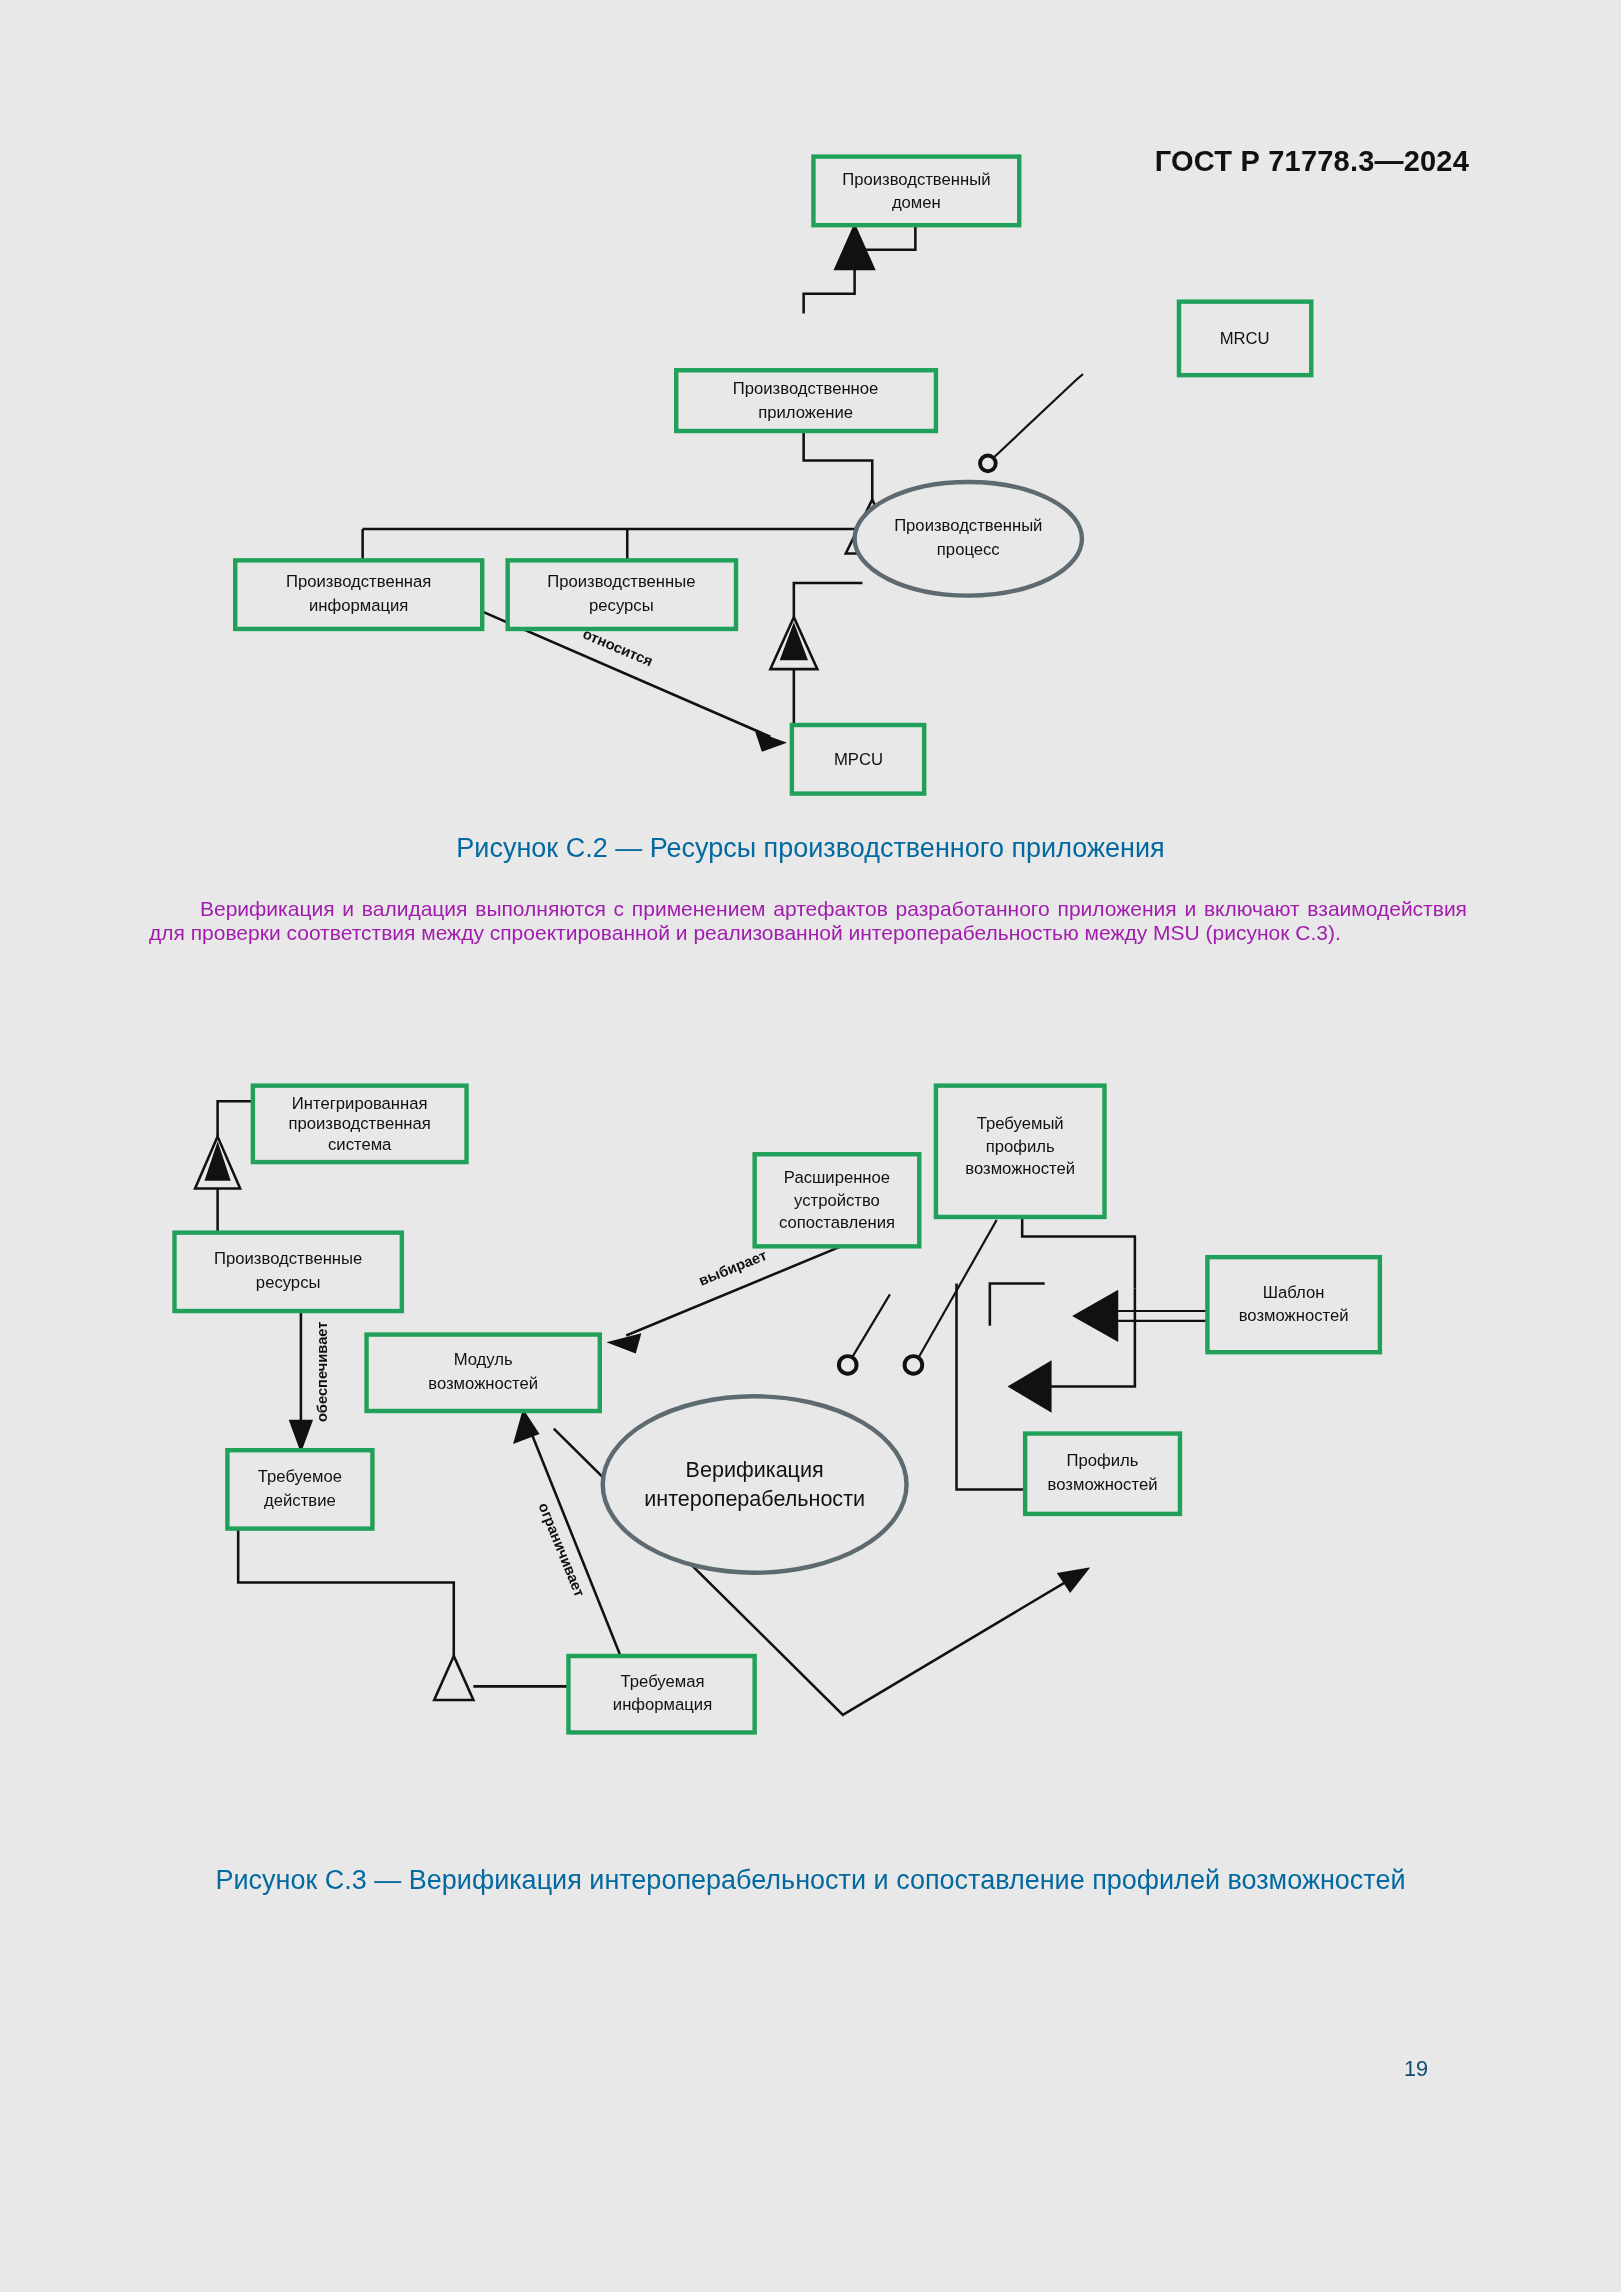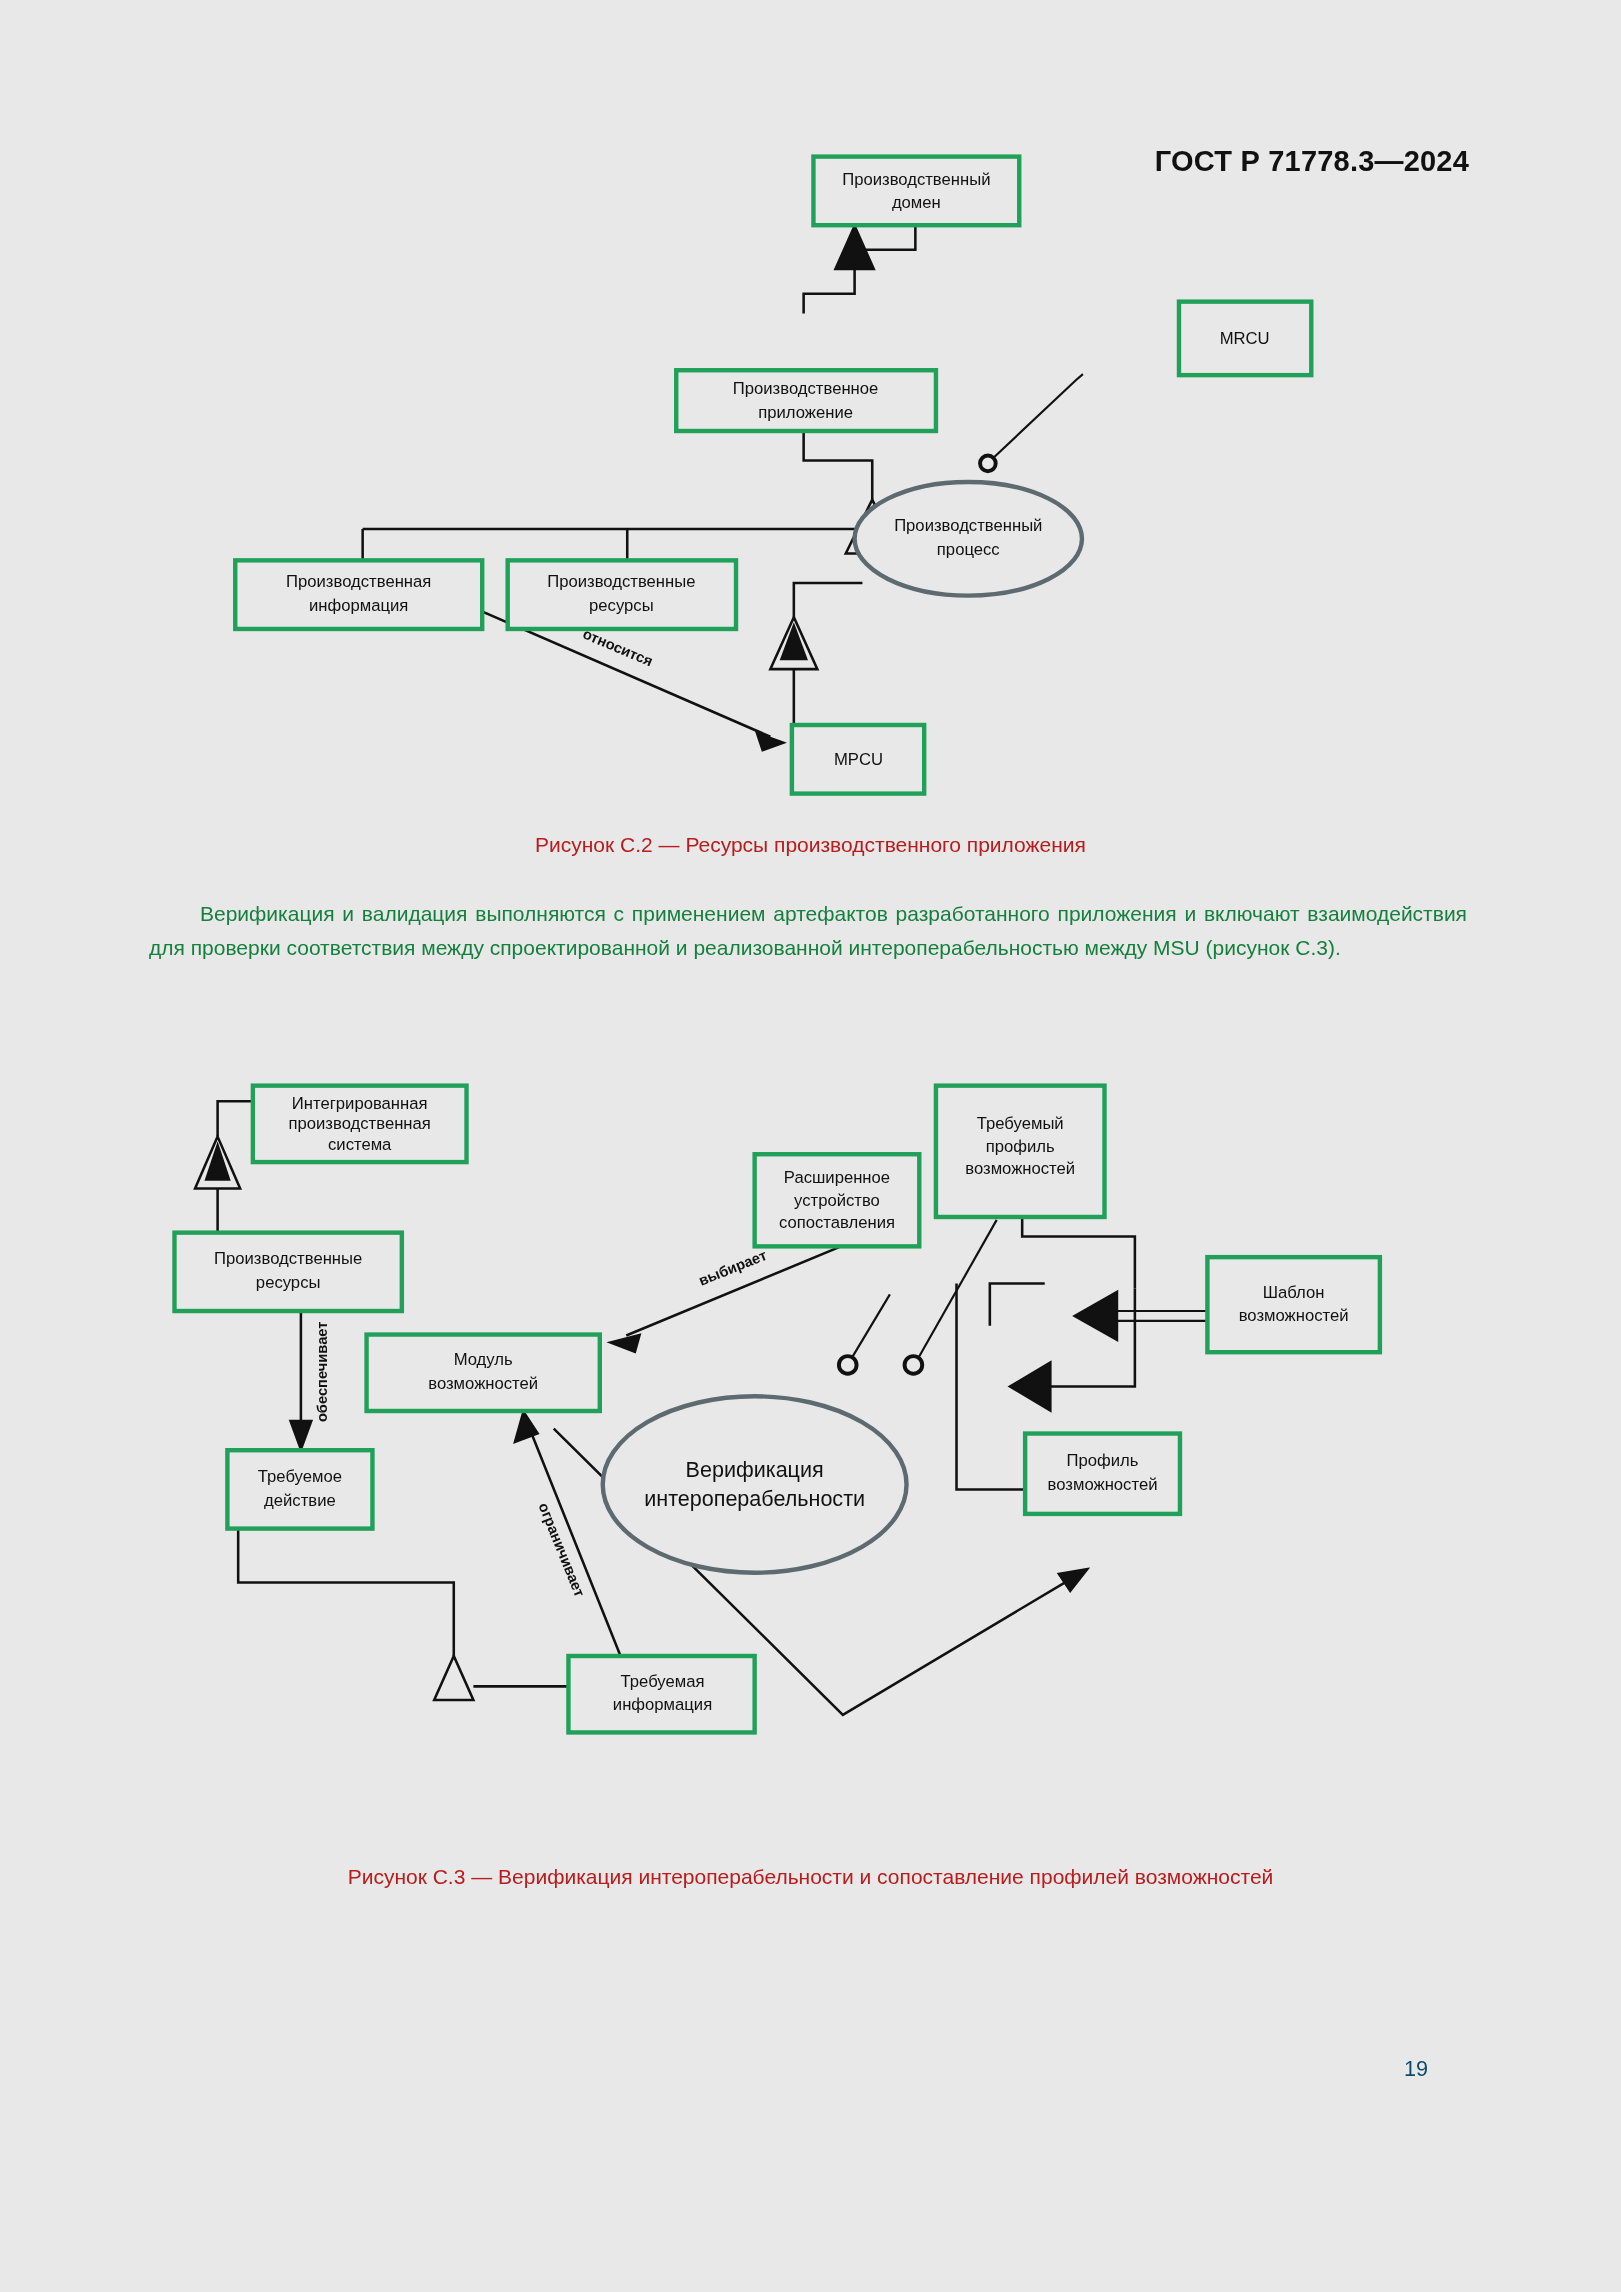--- a/index.html
+++ b/index.html
@@ -31,36 +31,36 @@
   }
   .page-number {
     position: absolute;
     left: 1404px;
     top: 2056px;
     font-size: 21.6px;
     color: #0c4a6e;
   }
   .fig-caption {
     position: absolute;
-    font-size: 21px;
-    color: #b91c1c;
+    font-size: 27px;
+    color: #0369a1;
     white-space: nowrap;
   }
   #caption-c2 { left: 0; right: 0; top: 833px; text-align: center; }
   #caption-c3 { left: 0; right: 0; top: 1865px; text-align: center; }
 
   .body-text {
     position: absolute;
     left: 149px;
     top: 897px;
     width: 1318px;
     font-size: 21px;
-    line-height: 34px;
+    line-height: 24px;
     text-align: justify;
-    color: #15803d;
+    color: #a21caf;
   }
   .body-text .indent { display: inline-block; width: 51px; }
 
   svg.diagram {
     position: absolute;
     overflow: visible;
   }
   #diagram-c2 { left: 0px; top: 137px; }
   #diagram-c3 { left: 0px; top: 1068px; }
 

